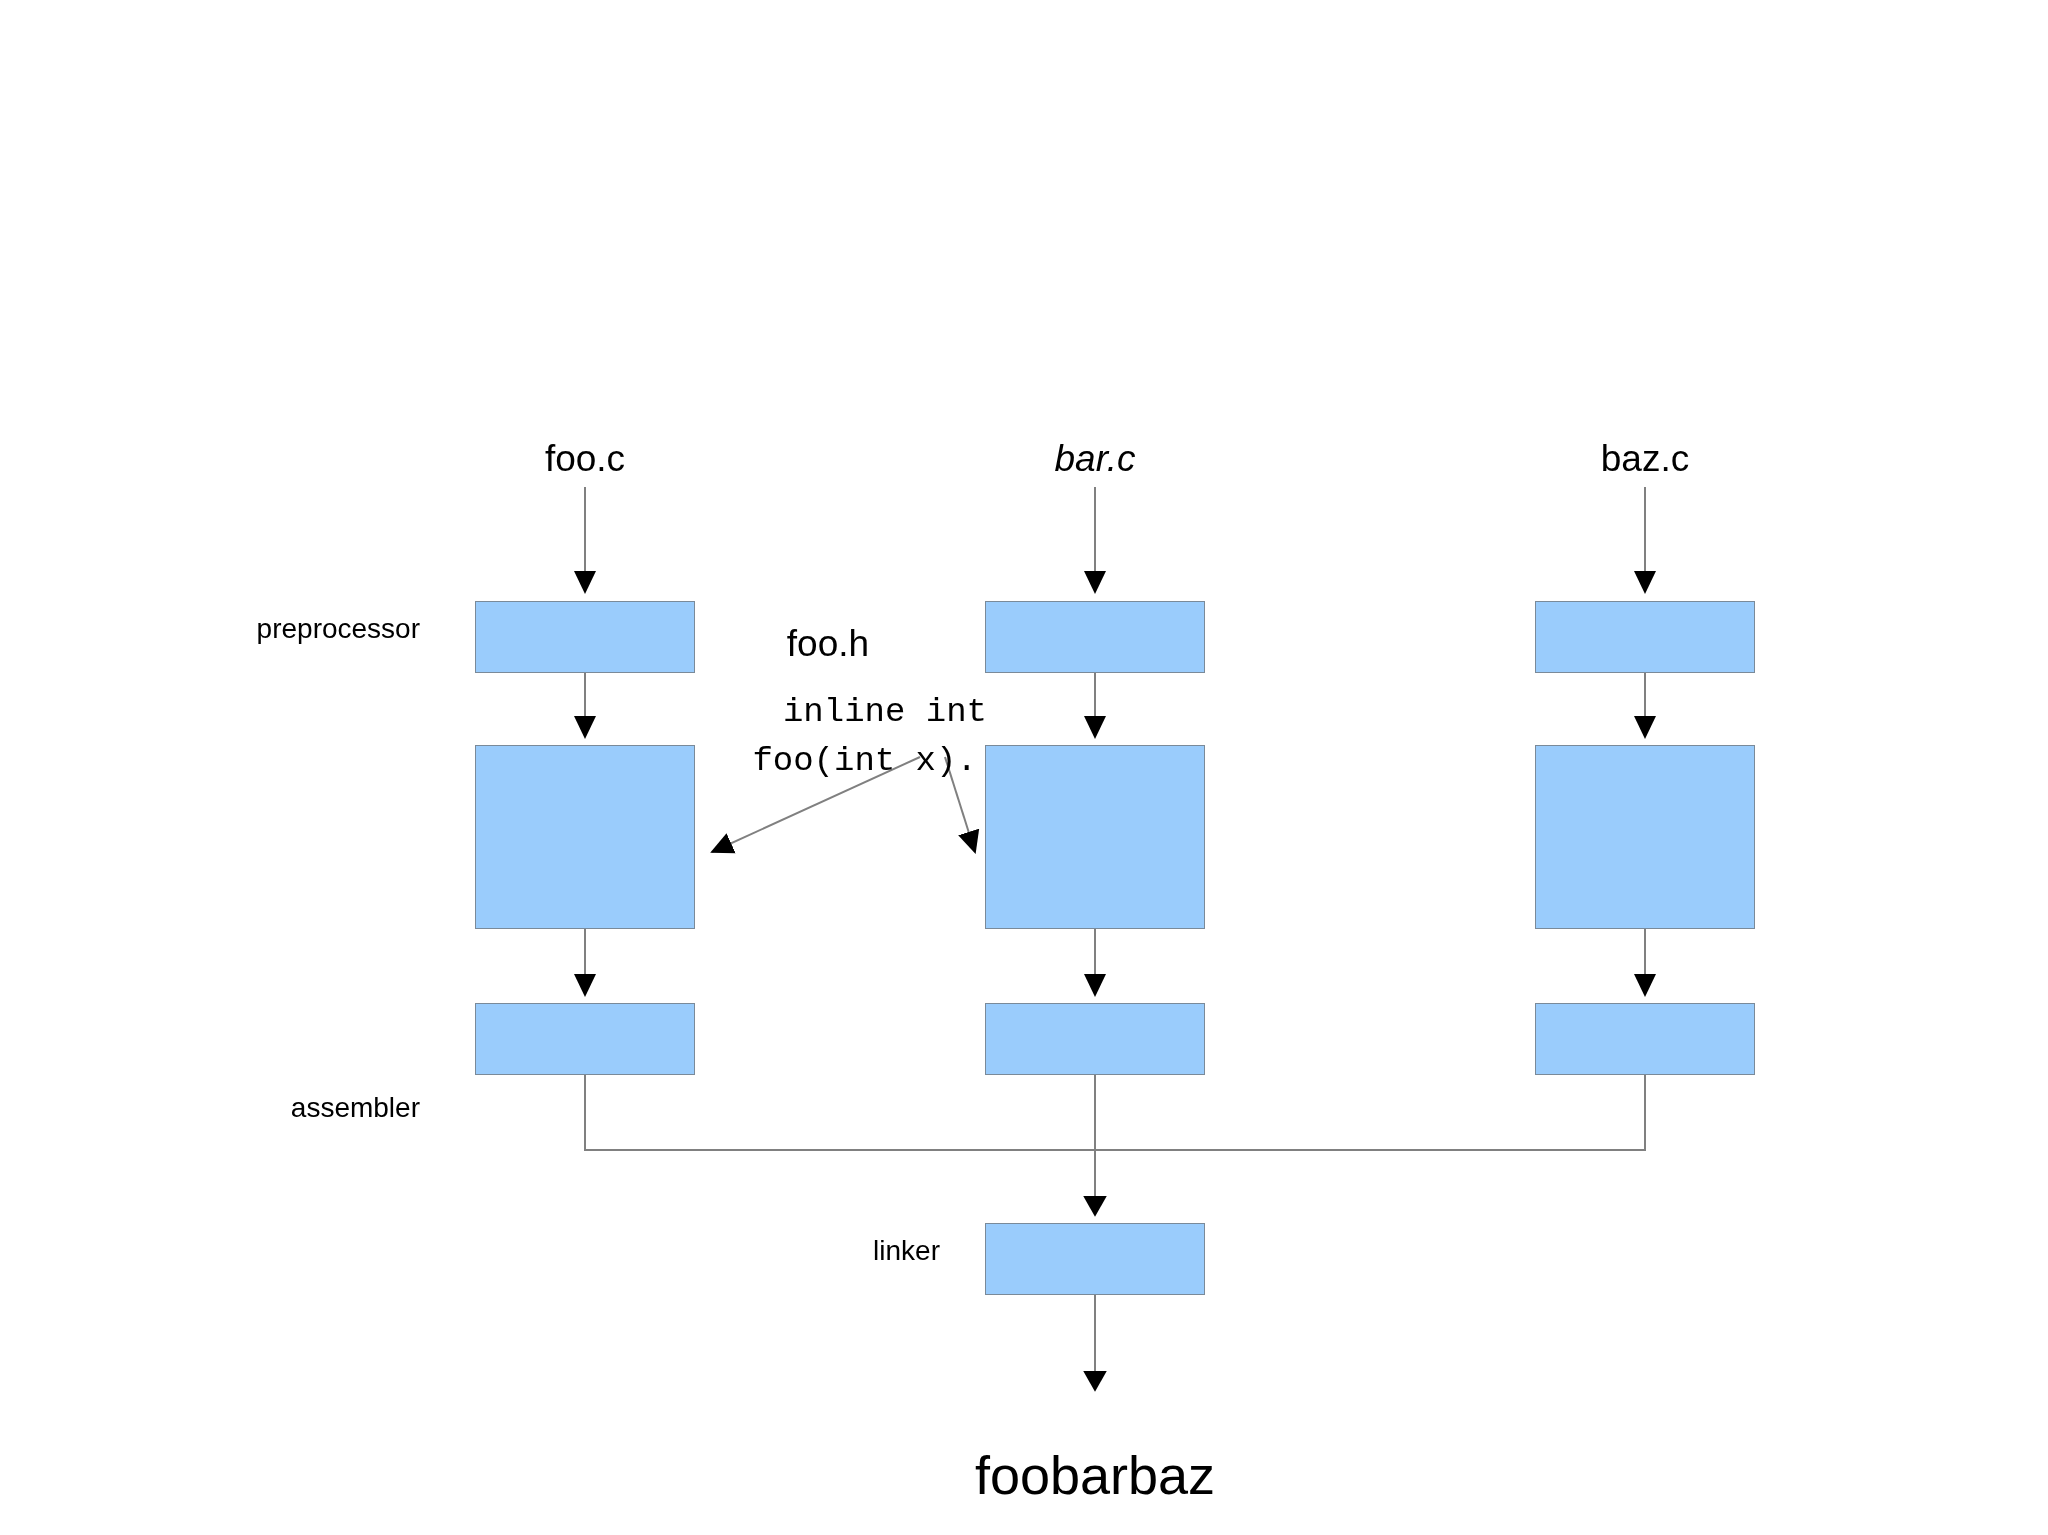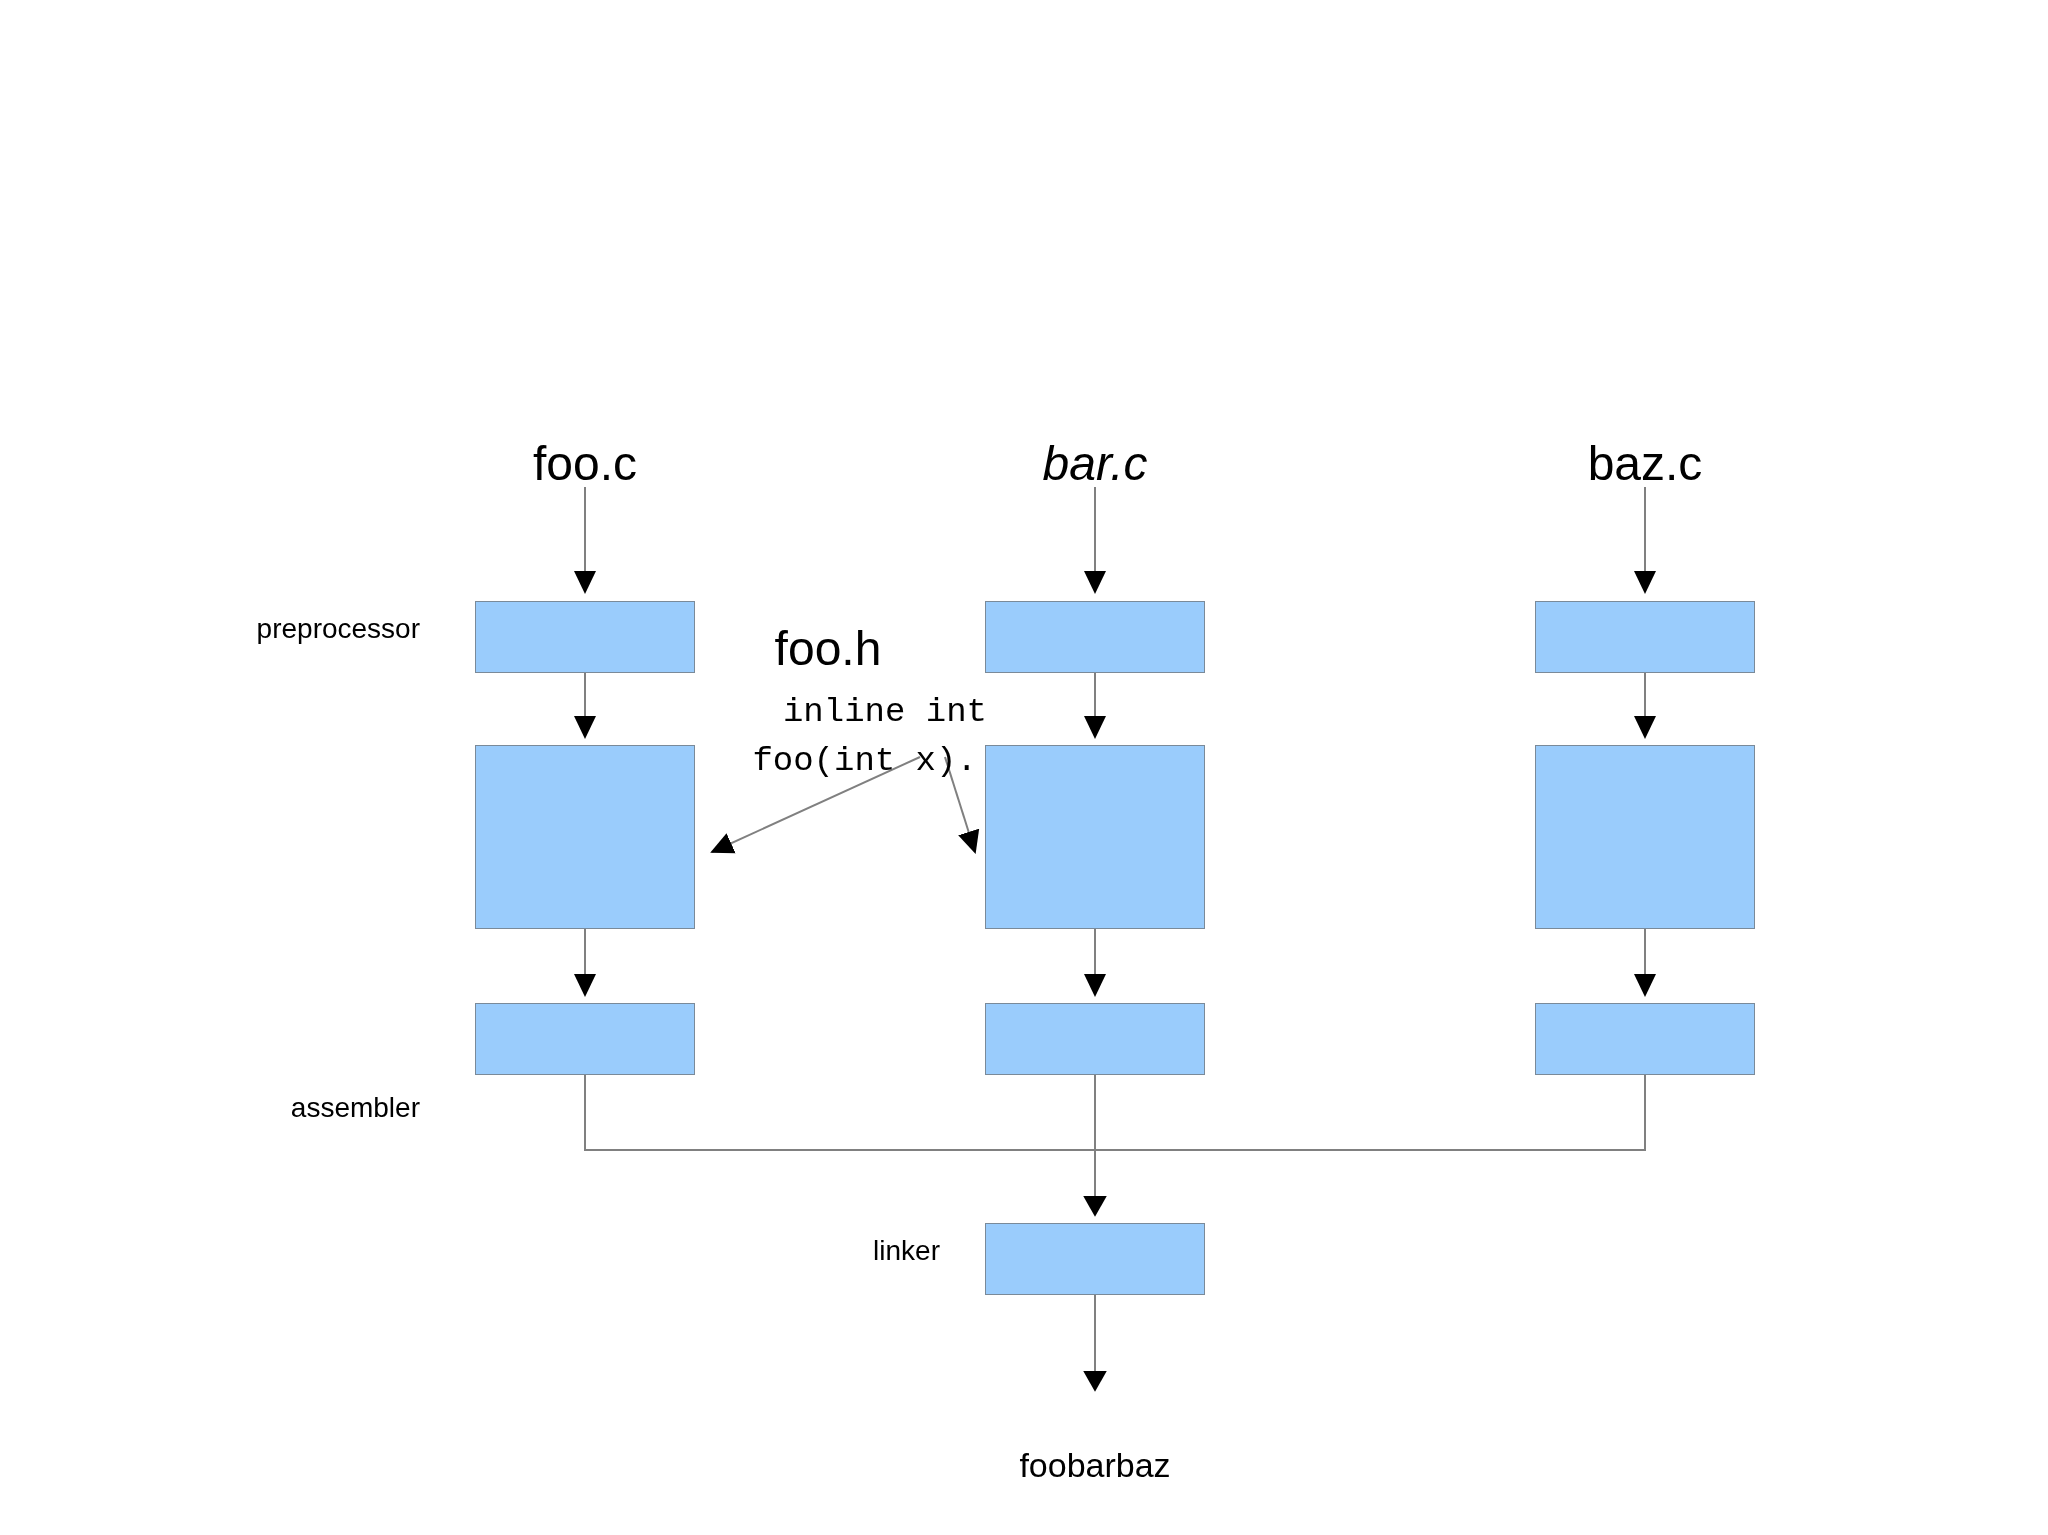--- a/index.html
+++ b/index.html
@@ -38,33 +38,33 @@
     white-space: pre;
     line-height: 1;
   }
   .stage-label {
     font-family: "Liberation Sans", sans-serif;
     font-size: 28px;
     text-align: right;
   }
   .file-label {
     font-family: "Liberation Sans", sans-serif;
-    font-size: 48px;
+    font-size: 37px;
     text-align: center;
   }
   .code-line {
     font-family: "Liberation Mono", monospace;
     font-size: 34px;
     text-align: center;
     letter-spacing: 0px;
     margin-top: 20px;
   }
   .out-label {
     font-family: "Liberation Sans", sans-serif;
-    font-size: 34px;
+    font-size: 54px;
     text-align: center;
   }
 </style>
 </head>
 <body>
 
 <div id="diagram-root">
 
   <svg id="diagram-svg" viewBox="0 0 2048 1535">
     <defs>

